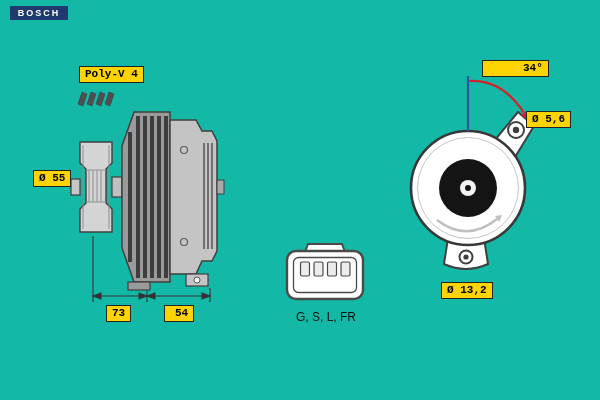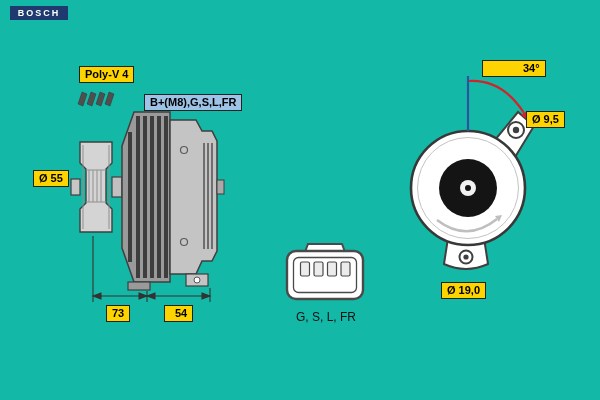--- a/index.html
+++ b/index.html
@@ -8,21 +8,21 @@
     overflow:hidden; font-family:"Liberation Sans", sans-serif;
   }
   svg { position:absolute; left:0; top:0; }
   .logo {
     position:absolute; left:10px; top:6px; width:58px; height:14px;
     background:#1e3a6e; color:#ffffff; display:flex; align-items:center;
     justify-content:center; font-size:9px; font-weight:bold; letter-spacing:2px;
   }
   .lbl {
     position:absolute; font-size:11px; font-weight:bold; color:#000;
-    padding:1px 5px; border:1px solid #222; white-space:nowrap; line-height:13px;
+    padding:1px 5px; border:1px solid #222; white-space:nowrap; line-height:13px;font-family:Liberation Mono, monospace;
   }
   .lbl-yellow { background:#fdd400; }
   .lbl-blue   { background:#9dc3e6; }
   .caption {
     position:absolute; font-size:12px; font-weight:normal; color:#111; white-space:nowrap;
   }
 </style>
 </head>
 <body>
 
@@ -144,29 +144,28 @@
       </g>
     </g>
   </svg>
 
   <div class="logo">
     <span>BOSCH</span>
   </div>
 
   <div class="lbl lbl-yellow" style="left:79px; top:66px;">Poly-V 4</div>
 
-  <div class="lbl lbl-blue" style="left:144px; top:94px;">B+(M8),G,S,L,FR</div>
 
   <div class="lbl lbl-yellow" style="left:33px; top:170px;">Ø 55</div>
 
   <div class="lbl lbl-yellow" style="left:106px; top:305px;">73</div>
 
   <div class="lbl lbl-yellow" style="left:164px; top:305px;padding-left:10px;">54</div>
 
   <div class="lbl lbl-yellow" style="left:482px; top:60px;padding-left:40px;">34°</div>
 
-  <div class="lbl lbl-yellow" style="left:526px; top:111px;">Ø 9,5</div>
+  <div class="lbl lbl-yellow" style="left:526px; top:111px;">Ø 5,6</div>
 
-  <div class="lbl lbl-yellow" style="left:441px; top:282px;">Ø 19,0</div>
+  <div class="lbl lbl-yellow" style="left:441px; top:282px;">Ø 13,2</div>
 
   <div class="caption" style="left:296px; top:310px;">G, S, L, FR</div>
 
 </div>
 
 </body></html>

